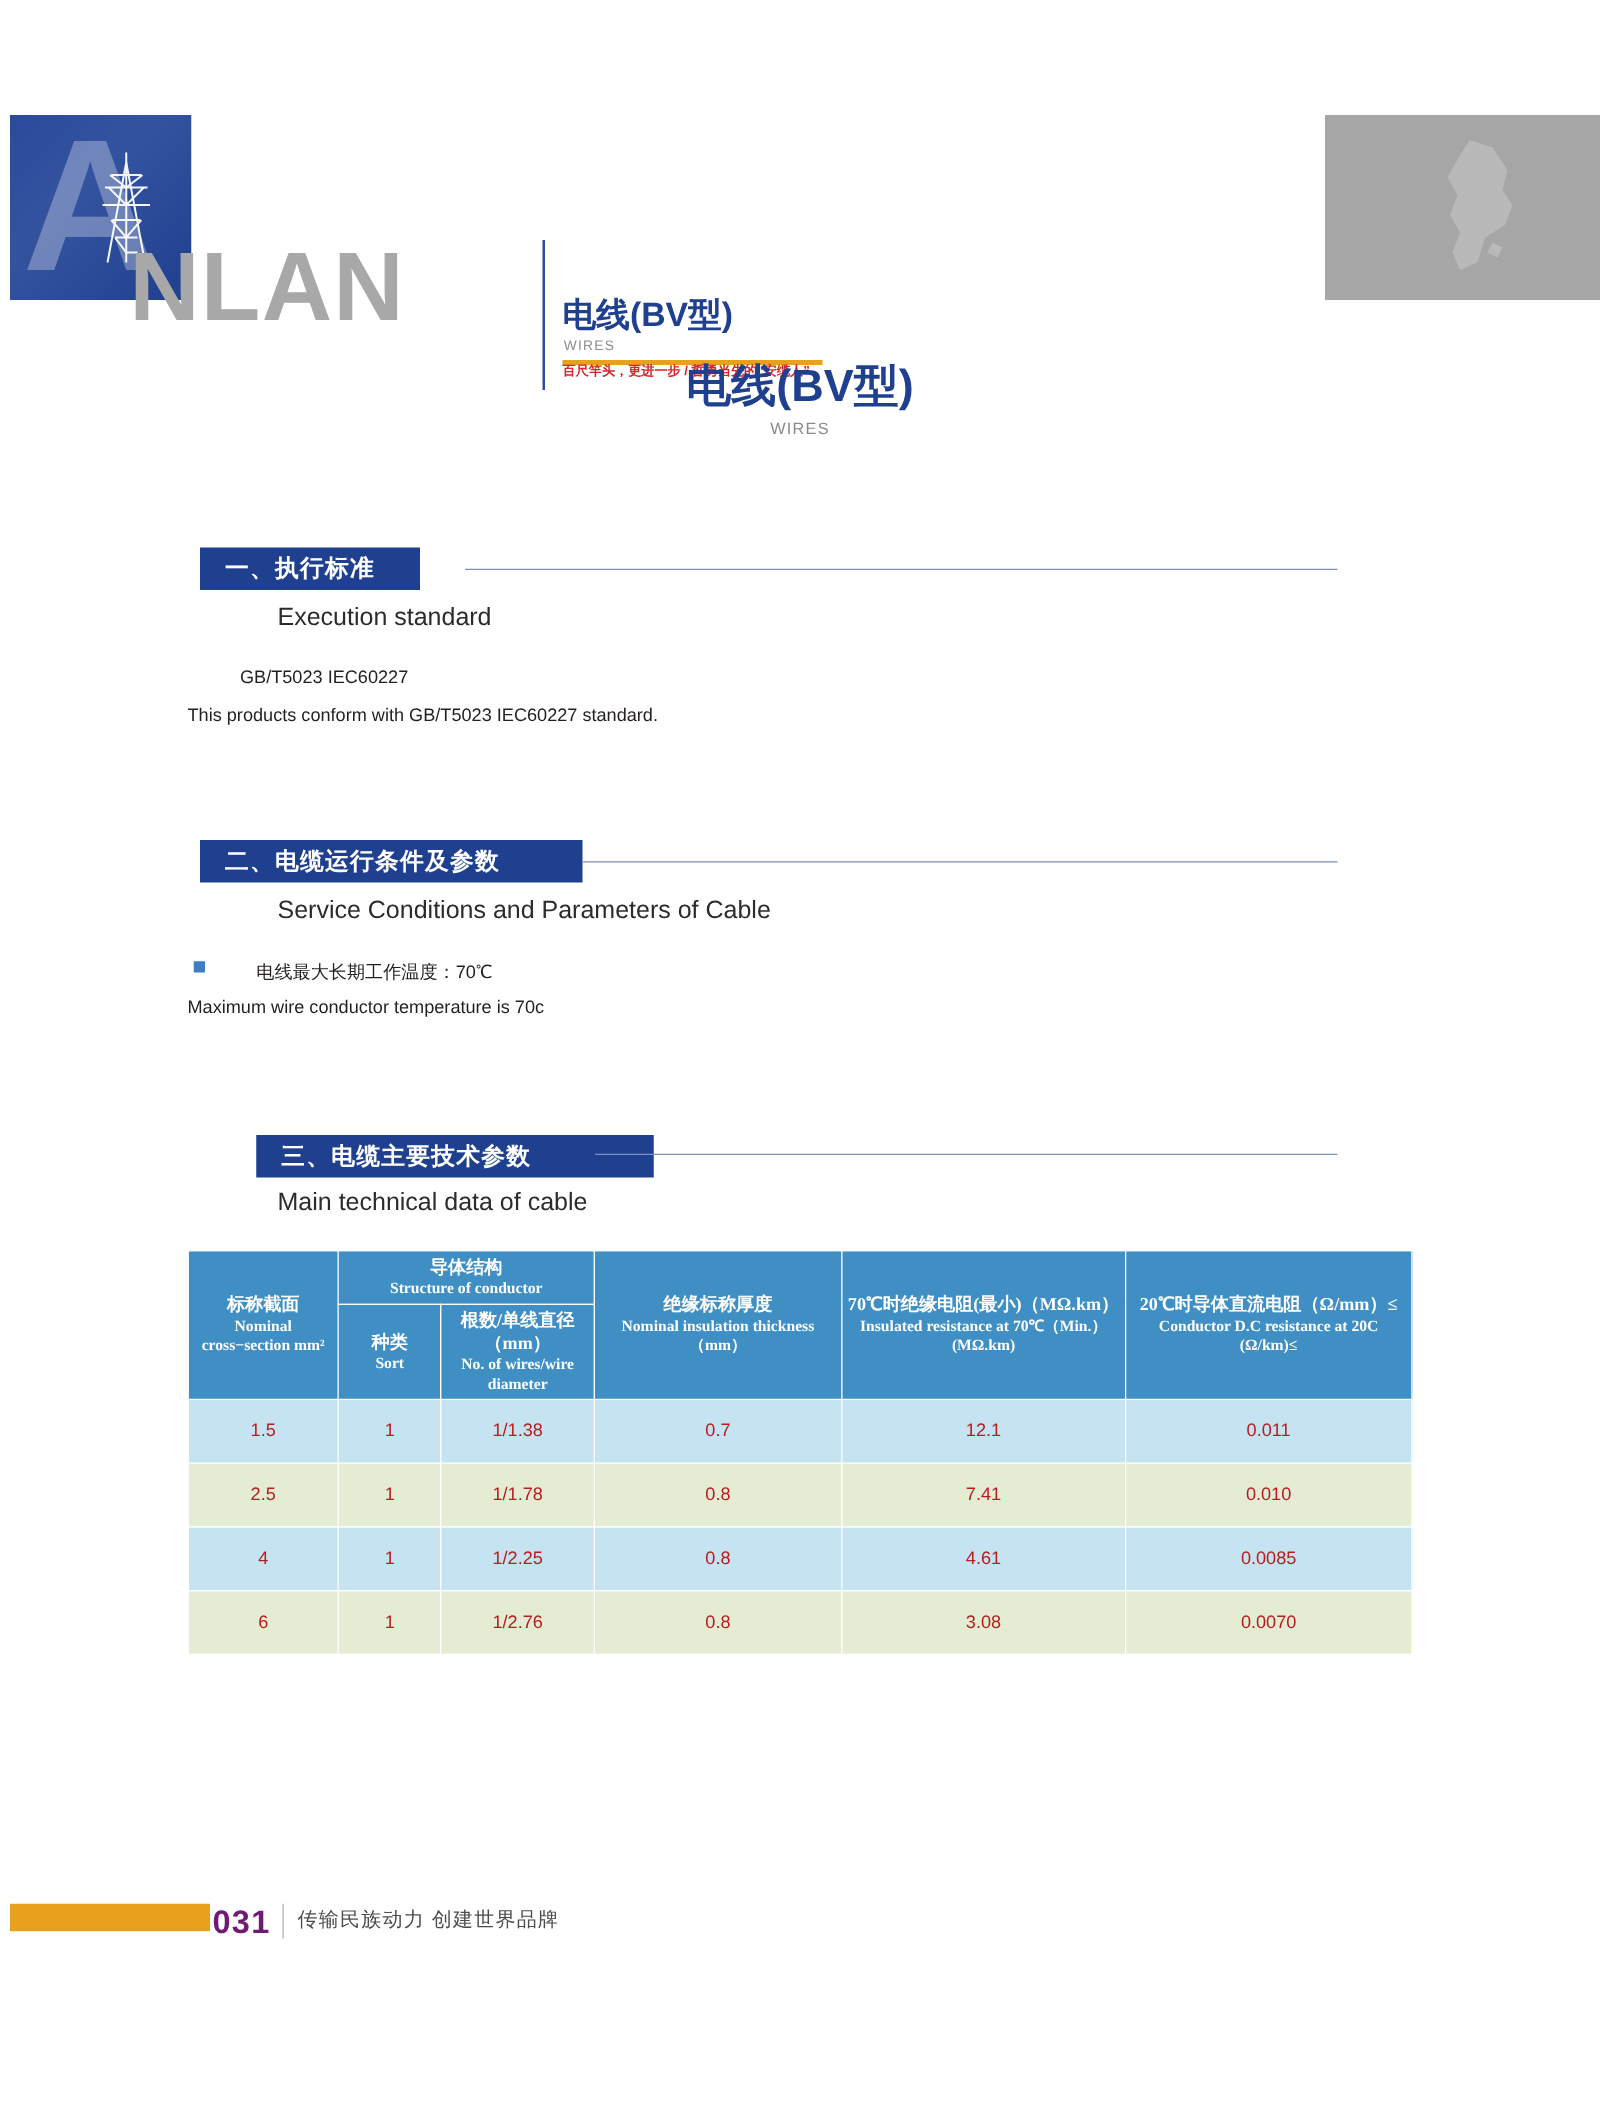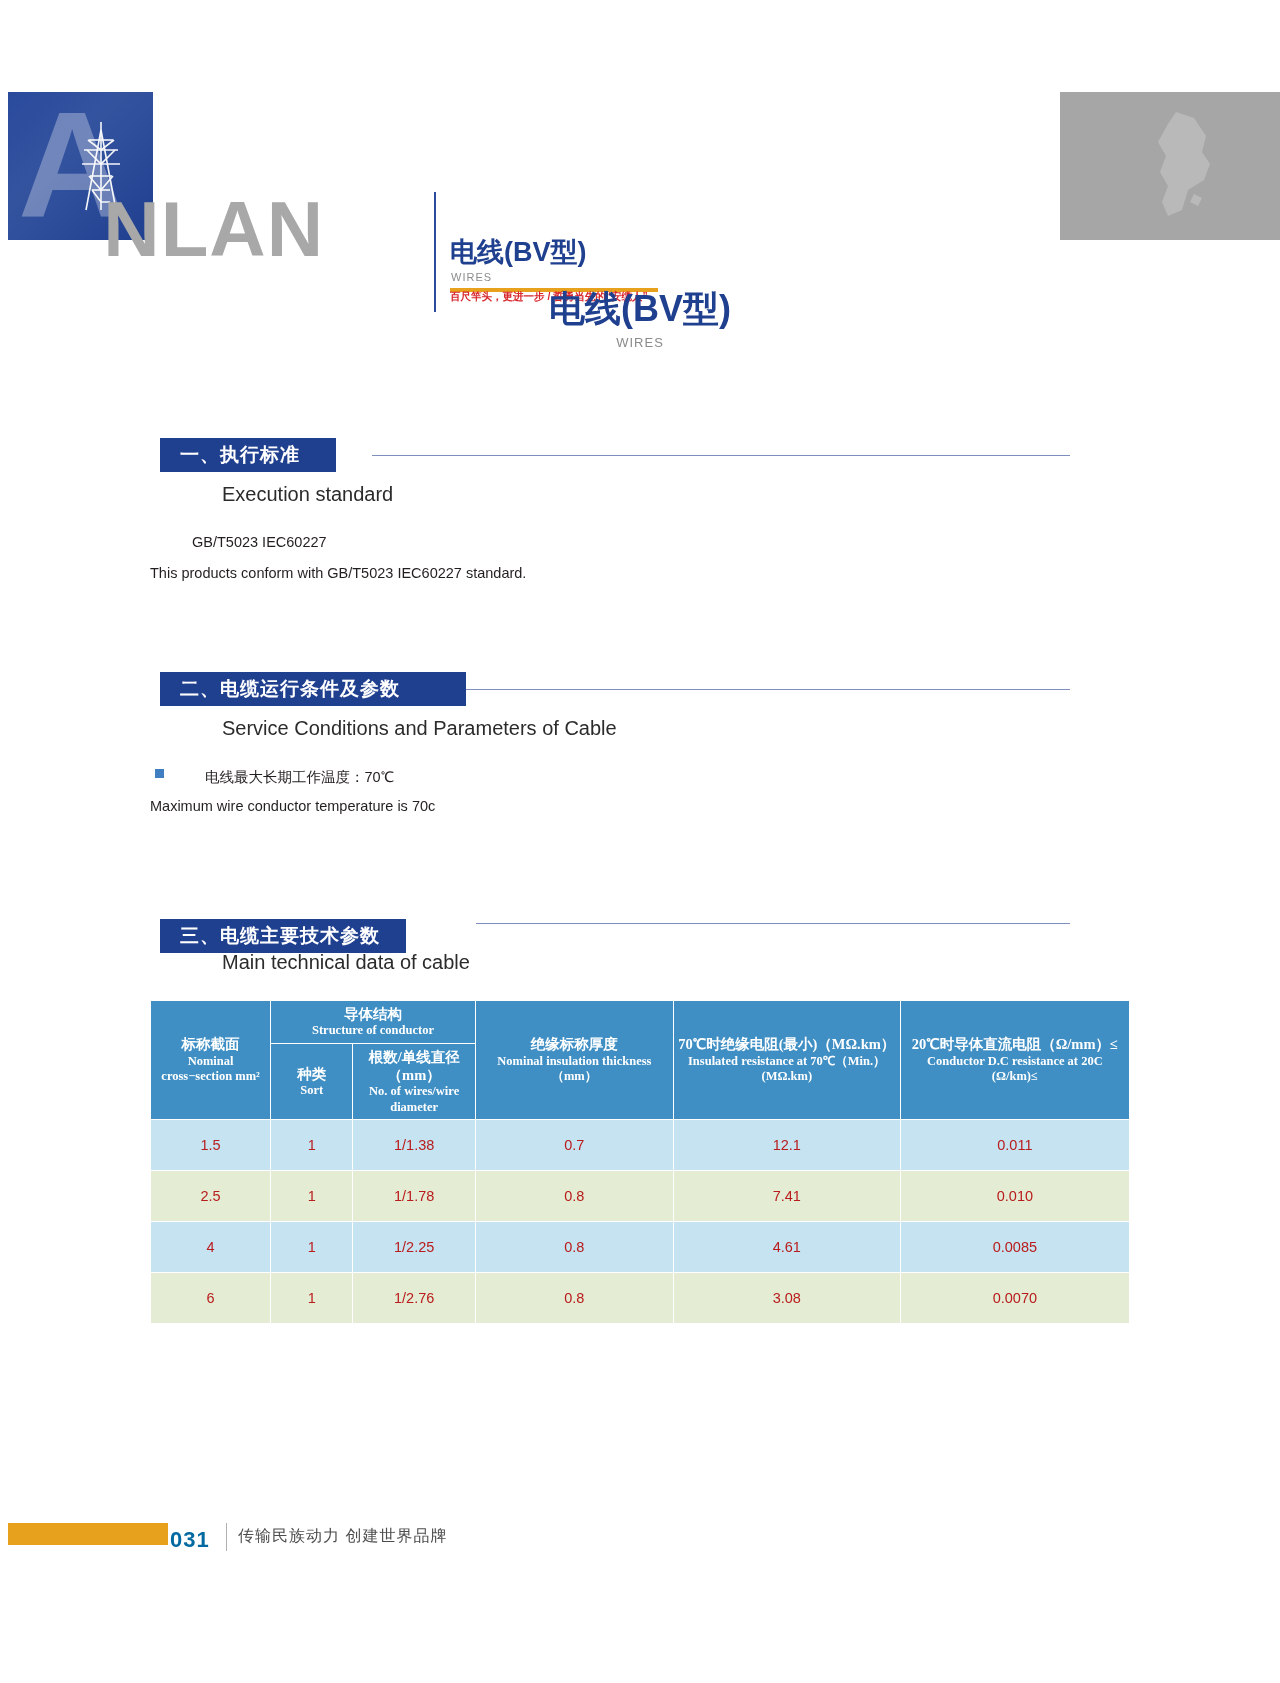--- a/index.html
+++ b/index.html
@@ -236,23 +236,23 @@
     left: 8px;
     bottom: 138px;
     width: 160px;
     height: 22px;
     background: #e8a11c;
   }
   .footer-page {
     position: absolute;
     left: 170px;
     bottom: 130px;
-    font-size: 22px;
-    font-weight: bold;
-    color: #0369a1;
+    font-size: 26px;
+    font-weight: bold;
+    color: #701a75;
     letter-spacing: 1px;
   }
   .footer-sep {
     position: absolute;
     left: 226px;
     bottom: 132px;
     width: 1px;
     height: 28px;
     background: #b0b0b0;
   }
@@ -321,21 +321,21 @@
 <div class="section" style="top:672px;">
   <div class="section-tab" style="top:0; width:306px;">二、电缆运行条件及参数</div>
   <div class="section-rule" style="left:466px; right:210px;"></div>
   <div class="section-en" style="top:45px;">Service Conditions and Parameters of Cable</div>
 </div>
 <div class="bullet" style="top:769px;"></div>
 <div class="body-text" style="left:205px; top:768px;">电线最大长期工作温度：70℃</div>
 <div class="body-text" style="top:798px;">Maximum wire conductor temperature is 70c</div>
 
 <div class="section" style="top:906px;">
-  <div class="section-tab" style="top:13px; width:246px;">三、电缆主要技术参数</div>
+  <div class="section-tab" style="top:2px; width:318px;margin-left:45px;">三、电缆主要技术参数</div>
   <div class="section-rule" style="left:476px; right:210px;"></div>
   <div class="section-en" style="top:45px;">Main technical data of cable</div>
 </div>
 
 <table class="data-table">
   <colgroup>
     <col style="width:108px">
     <col style="width:74px">
     <col style="width:110px">
     <col style="width:178px">

